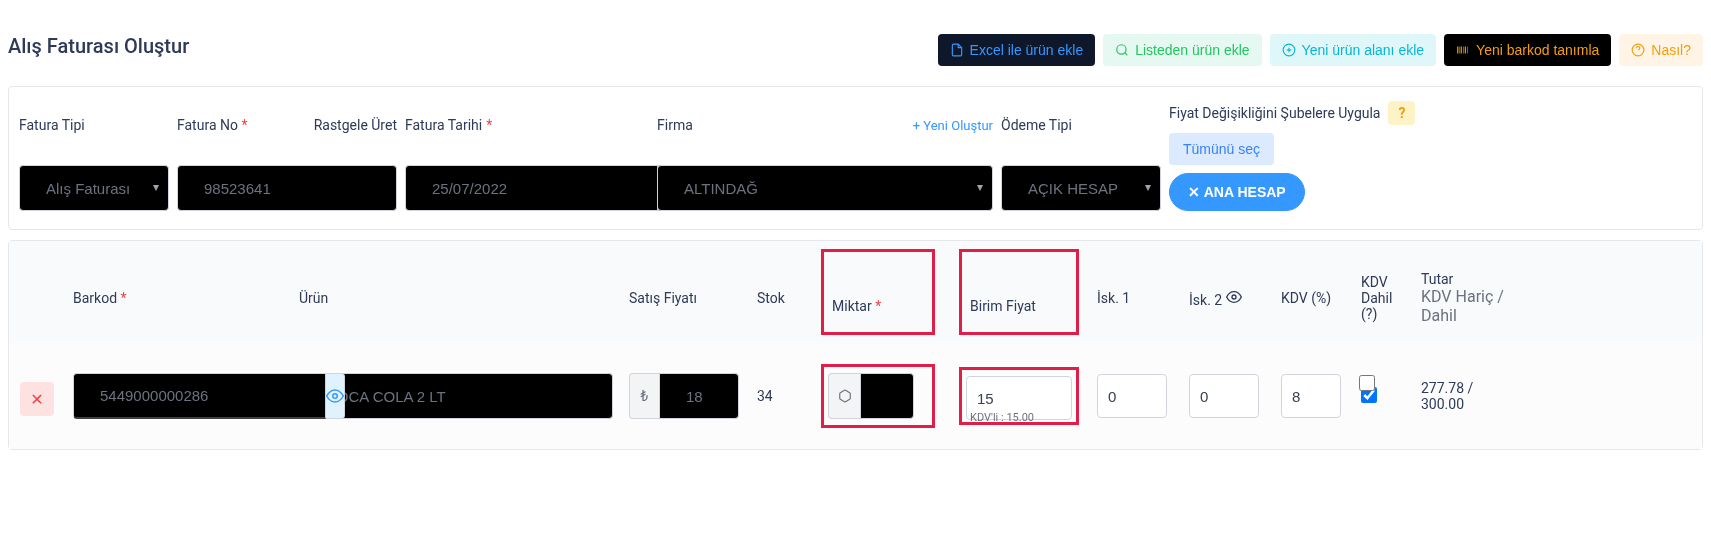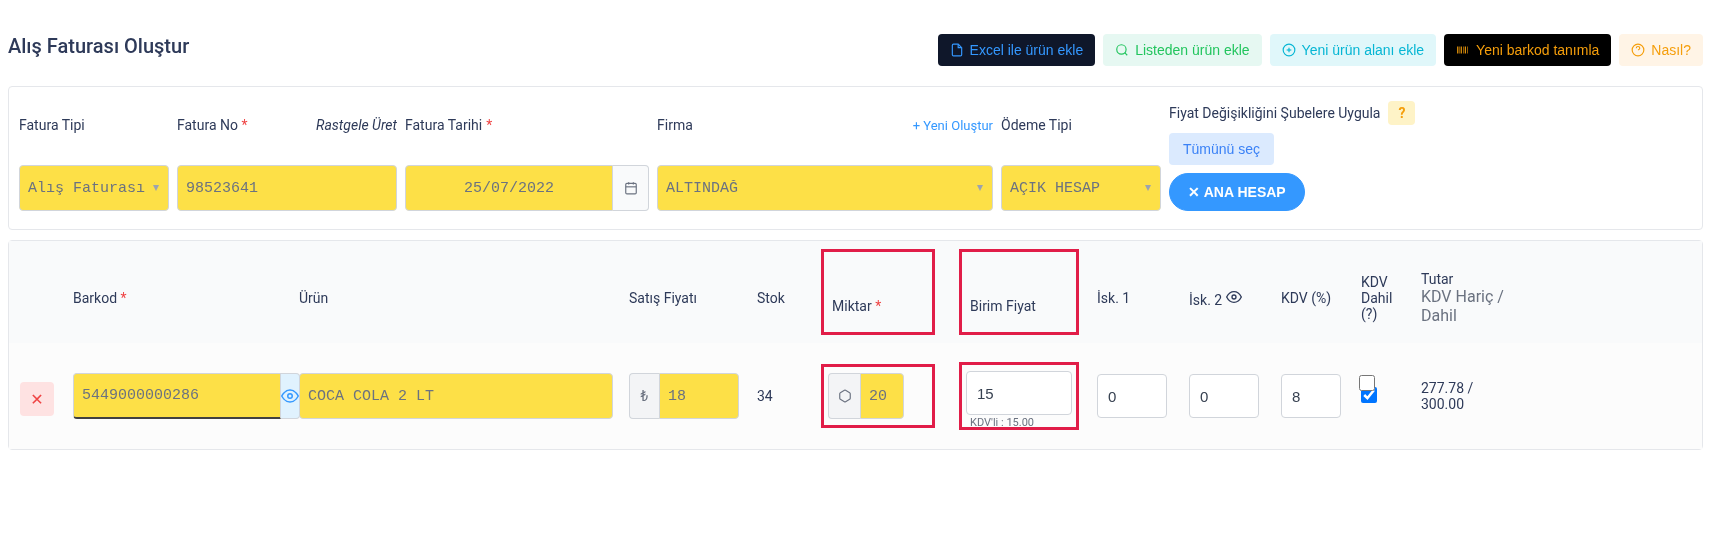--- a/index.html
+++ b/index.html
@@ -12,27 +12,27 @@
 .btn-outline-blue { background: #0f172a; color: #3498ff; }
 .btn-outline-green { background: #e6f8f2; color: #22c55e; }
 .btn-outline-teal { background: #e0f7fa; color: #06b6d4; }
 .btn-outline-orange { background: #000000; color: #f59e0b; }
 .btn-outline-orange2 { background: #fff4e6; color: #f59e0b; }
 .icon { width: 14px; height: 14px; display: inline-block; }
 .form-section { background: #fff; border: 1px solid #e5e7eb; border-radius: 4px; padding: 14px 10px 18px 10px; margin-bottom: 10px; }
 .form-row { display: flex; gap: 8px; align-items: flex-end; }
 .form-col { display: flex; flex-direction: column; gap: 8px; }
 .label-row { display: flex; align-items: baseline; gap: 4px; font-size: 14px; color: #2e3a59; min-height: 40px; }
-.label-stack { display: flex; flex-direction: column; align-items: center; font-style: italic; }
+.label-stack { display: flex; flex-direction: column; align-items: center; }
 .required { color: #ef4444; }
-.input, .select { height: 46px; border: 1px solid #d1d5db; border-radius: 4px; padding: 0 8px; font-size: 15px; color: #6b7280; background: #fde047; font-family: Liberation Mono, monospace; }
+.input, .select { height: 46px; border: 1px solid #d1d5db; border-radius: 4px; padding: 0 26px; font-size: 15px; color: #6b7280; background: #000000; }
 .input::placeholder { color: #9ca3af; }
 .select { appearance: none; background-image: none; position: relative; }
 .input-group { display: flex; }
-.input-group .input { border-top-right-radius: 0; border-bottom-right-radius: 0; flex: 1; text-align: center; }
+.input-group .input { border-top-right-radius: 0; border-bottom-right-radius: 0; flex: 1; }
 .input-group .addon { width: 40px; border: 1px solid #d1d5db; border-left: none; border-top-right-radius: 4px; border-bottom-right-radius: 4px; display: flex; align-items: center; justify-content: center; background: #f9fafb; color: #6b7280; }
 .link-new { color: #3498ff; font-size: 13px; cursor: pointer; }
 .branch-header { display: flex; align-items: center; gap: 8px; font-size: 14px; }
 .help-badge { background: #fef3c7; color: #f59e0b; padding: 4px 10px; border-radius: 4px; font-weight: bold; }
 .btn-soft-blue { background: #dbeafe; color: #3b82f6; padding: 8px 14px; border-radius: 4px; font-size: 14px; border: none; cursor: pointer; }
 .btn-blue-pill { background: #3498ff; color: #fff; padding: 10px 18px; border-radius: 22px; font-size: 14px; font-weight: 600; border: 1px solid #3498ff; cursor: pointer; display: inline-flex; align-items: center; gap: 4px; }
 .table-wrap { border: 1px solid #e5e7eb; border-radius: 4px; }
 .thead-row, .tbody-row { display: flex; align-items: center; }
 .thead-row { background: #f9fafb; color: #2e3a59; font-size: 14px; }
 .thead-row .cell { padding: 30px 8px 18px 8px; }
@@ -250,21 +250,21 @@
       <div class="cell c-qty red-box" style="padding:6px 4px">
         <div class="qty-group">
           <div class="addon2">
             <svg width="14" height="14" viewBox="0 0 24 24" fill="none" stroke="currentColor" stroke-width="2">
                 <path d="M21 16V8a2 2 0 0 0-1-1.73l-7-4a2 2 0 0 0-2 0l-7 4A2 2 0 0 0 3 8v8a2 2 0 0 0 1 1.73l7 4a2 2 0 0 0 2 0l7-4A2 2 0 0 0 21 16z"></path>
               </svg>
           </div>
           <input class="input" value="20" style="">
         </div>
       </div>
-      <div class="cell c-unit red-box highlight-wrap" style="padding:6px 4px 12px 4px">
+      <div class="cell c-unit red-box highlight-wrap" style="padding:6px 4px 2px 4px">
         <input class="small-input" value="15" style="">
         <div class="muted-small">KDV'li : 15.00</div>
       </div>
       <div class="cell c-isk1"><input class="small-input" style="width: 70px;" value="0"></div>
       <div class="cell c-isk2"><input class="small-input" style="width: 70px;" value="0"></div>
       <div class="cell c-kdv"><input class="small-input" style="width: 60px;" value="8"></div>
       <div class="cell c-kdvinc">
         <input type="checkbox" class="checkbox" checked="" style="">
         <div style="position:absolute; top:32px; margin-left:-2px"><input type="checkbox" class="checkbox" style=""></div>
       </div>

